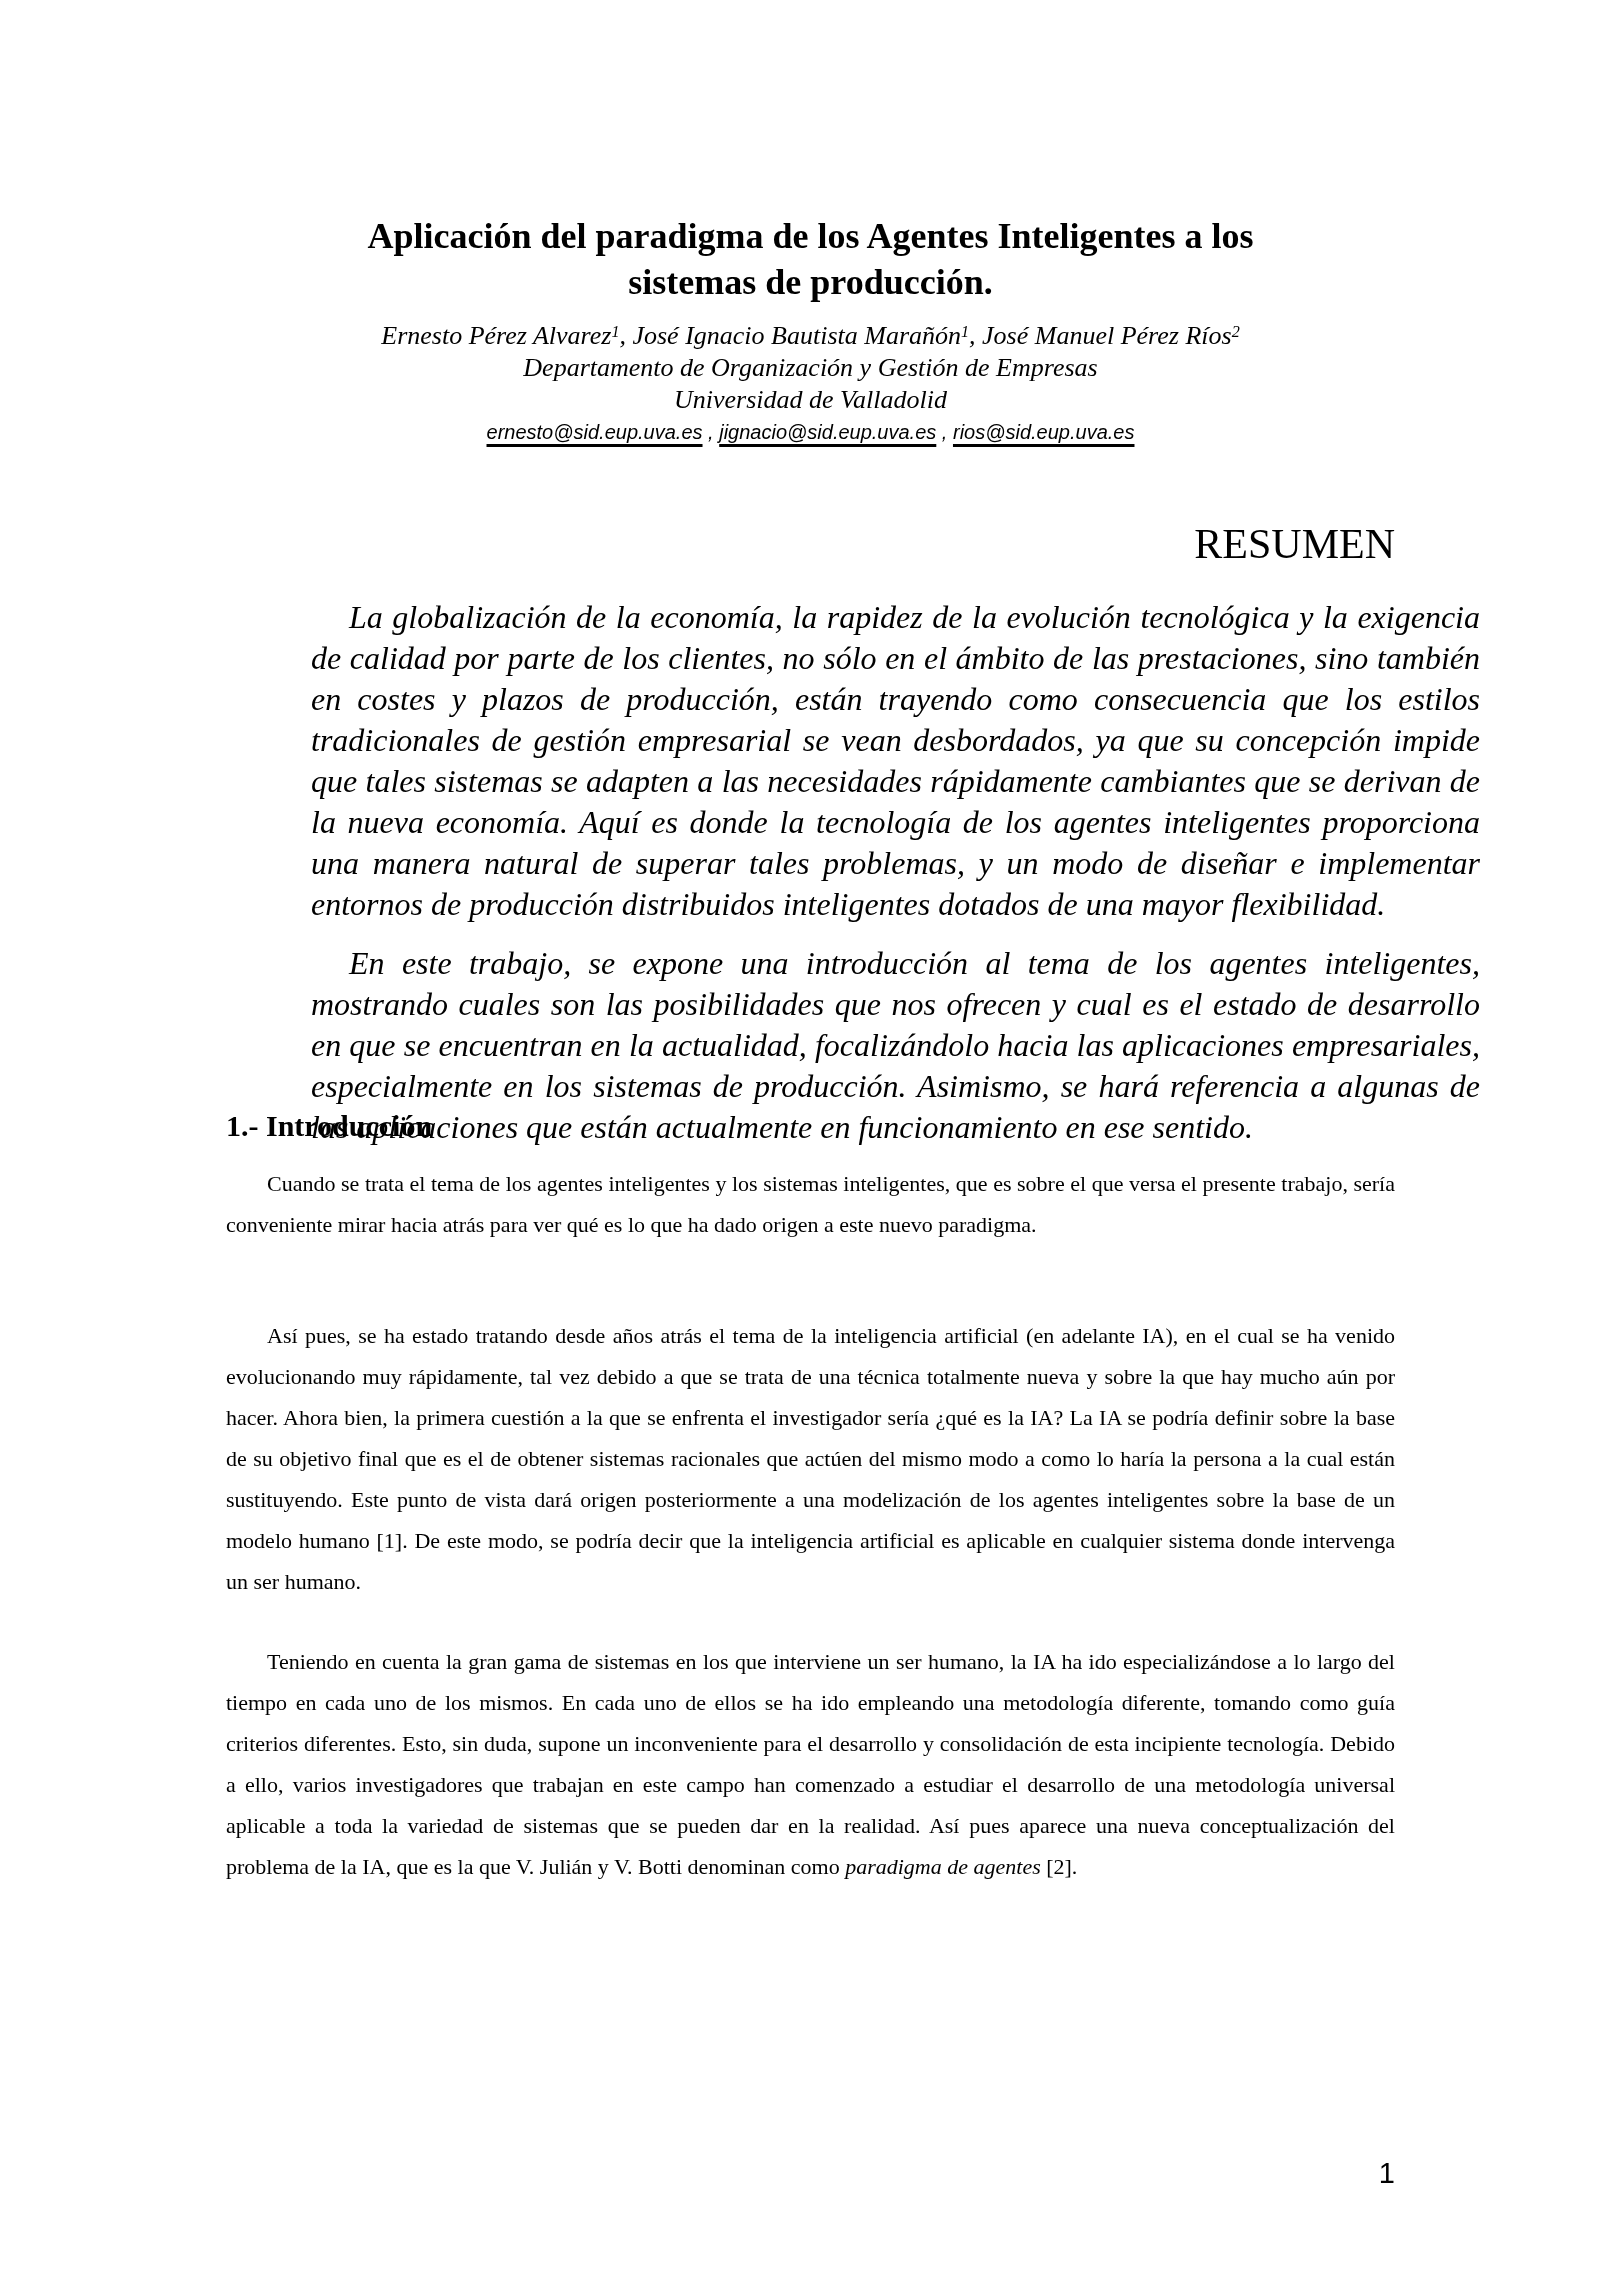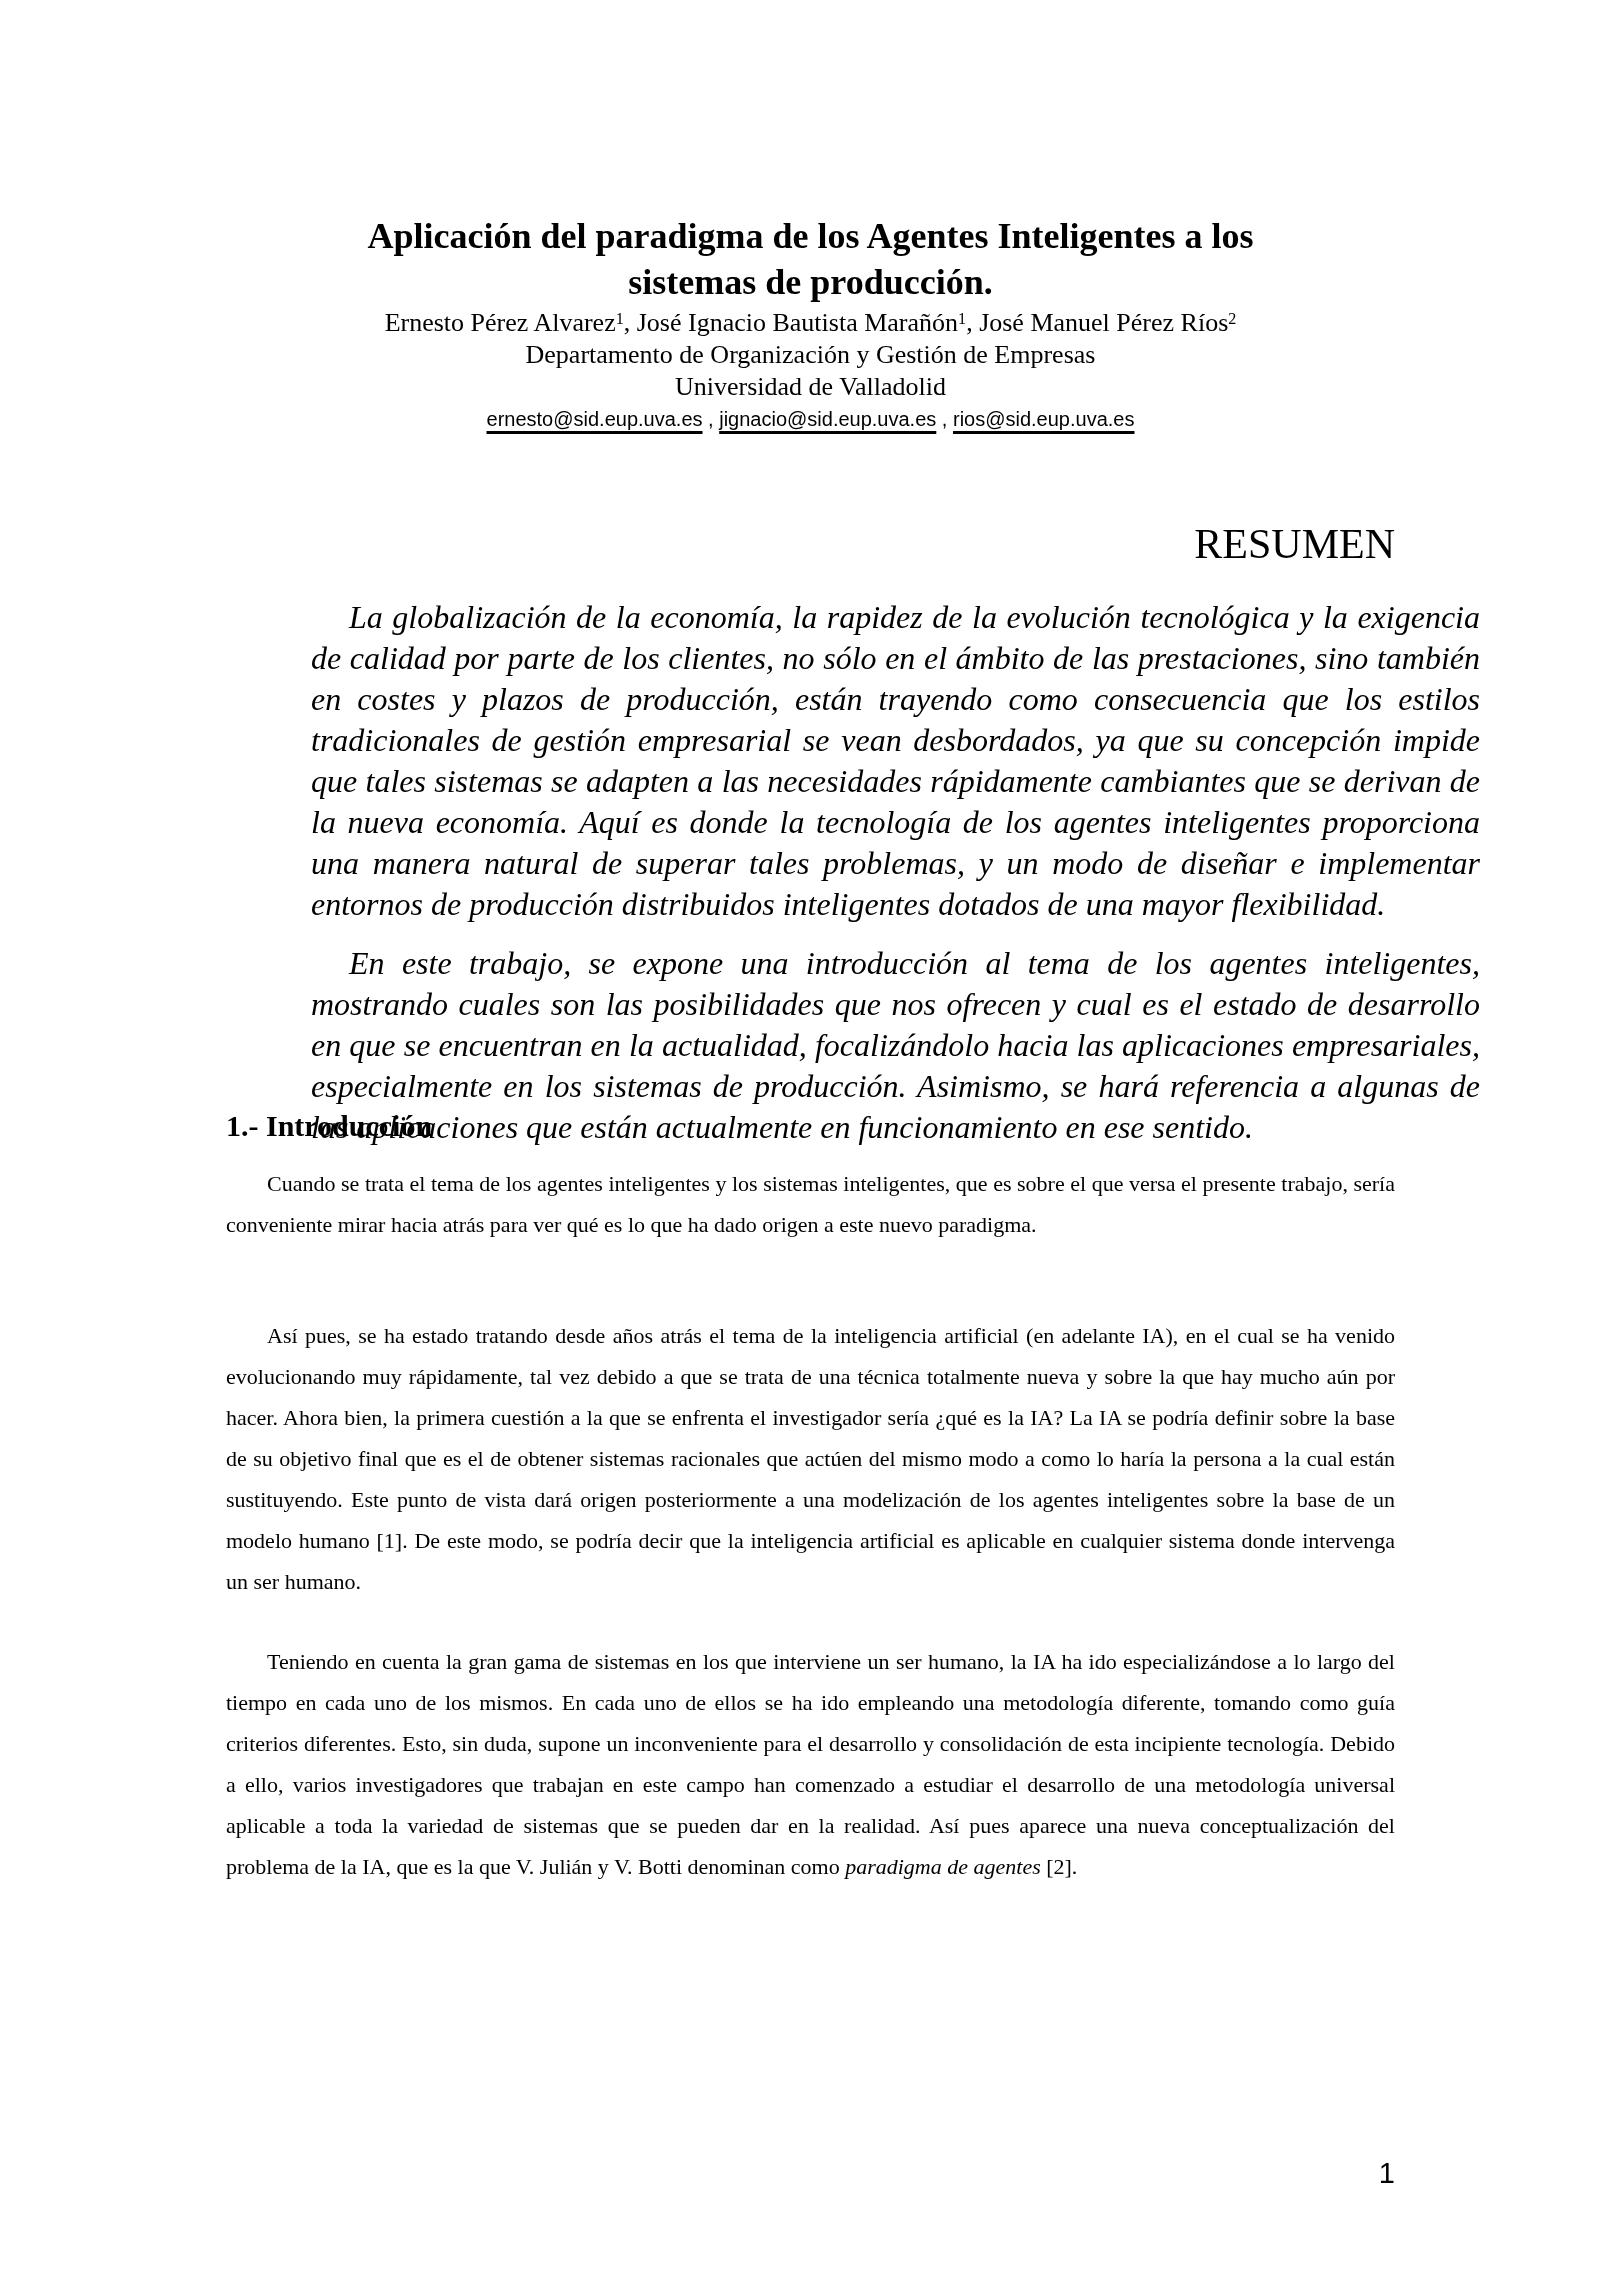--- a/index.html
+++ b/index.html
@@ -15,23 +15,24 @@
   }
   .abs { position: absolute; left: 226px; width: 1169px; }
 
   
   .paper-title {
     font-size: 36px; font-weight: bold;
     line-height: 46px; text-align: center;
     letter-spacing: 0px;
   }
   .author-block {
-    margin-top: 2px;
+    margin-top: 15px;
     font-size: 26px; line-height: 32px;
     text-align: center;
+    font-style: italic;
   }
   .sup { font-size: 0.62em; position: relative; top: -0.45em; line-height: 0; }
 
   .email-line {
     font-family: "Liberation Sans", "DejaVu Sans", sans-serif;
     font-size: 20px; line-height: 32px;
     text-align: center;
   }
   .email-link {
     color: #000000;

